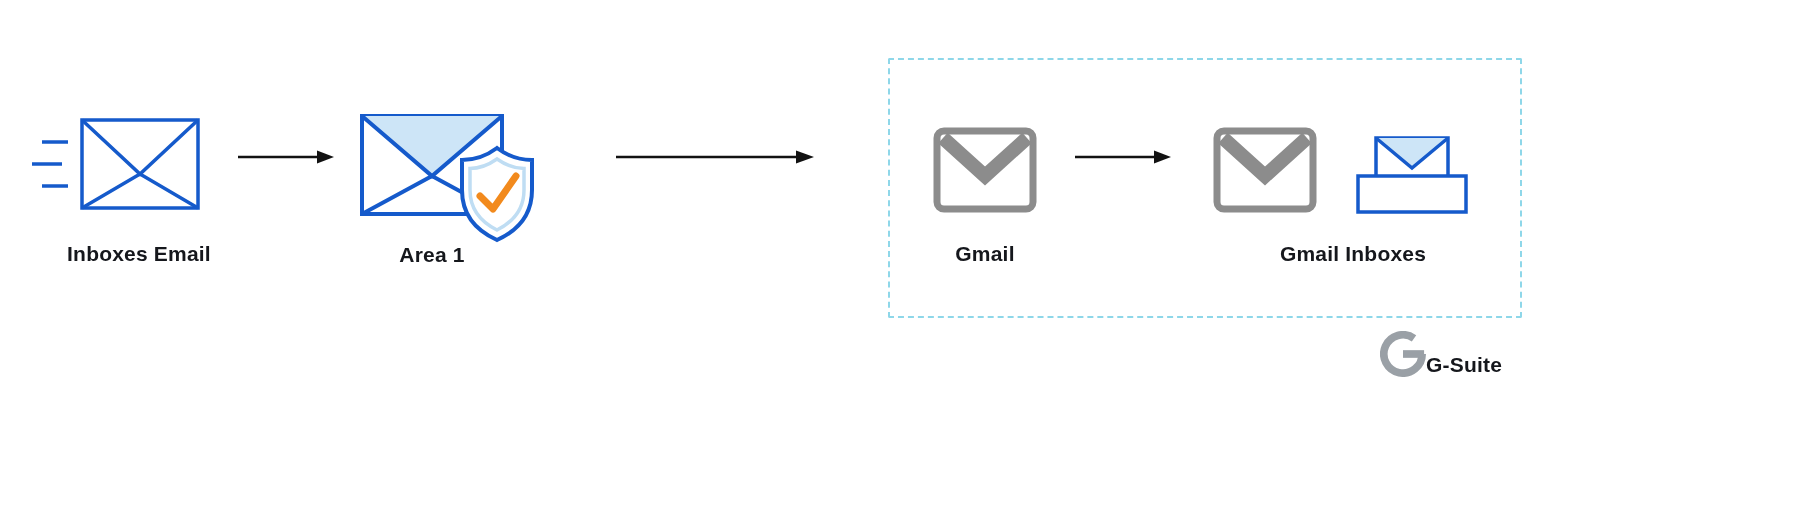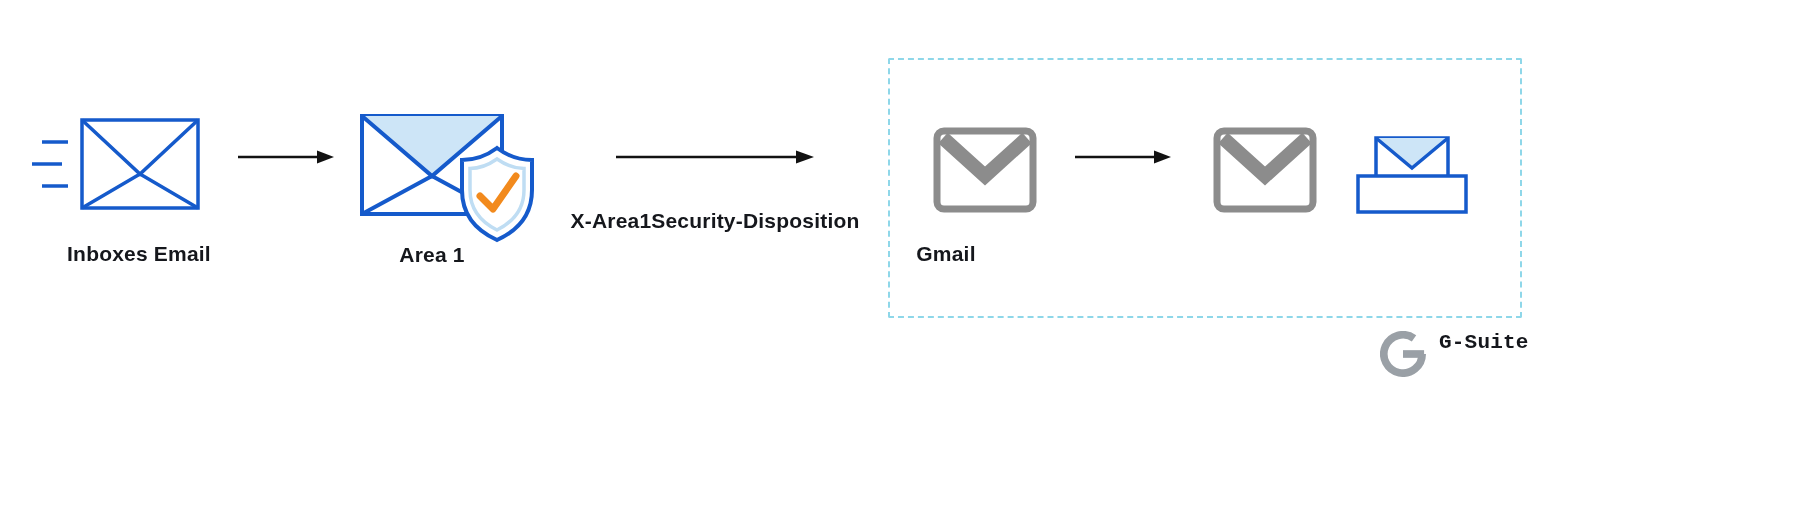--- a/index.html
+++ b/index.html
@@ -26,21 +26,21 @@
   .f-ggray{fill:var(--g-gray);}
   .w35{stroke-width:3.5;}
   .w4{stroke-width:4;}
   .w7{stroke-width:7;}
   .w14{stroke-width:14;}
   .w8{stroke-width:8;}
   .rc{stroke-linecap:round;stroke-linejoin:round;}
   .arrow-line{stroke:var(--arrow-black);stroke-width:2.5;}
   .arrow-head{fill:var(--arrow-black);}
   .boundary{border:2px dashed var(--dashed-cyan);border-radius:2px;}
-  .brand{display:flex;align-items:flex-start;gap:13px;font-family:Liberation Mono, monospace;}
+  .brand{display:flex;align-items:flex-end;gap:0;}
 </style>
 </head>
 <body>
 
 <div class="canvas">
 
   <svg class="abs" style="left:28px;top:116px" width="175" height="96" viewBox="0 0 175 96">
     <g class="st-blue w35">
       <line x1="14" y1="26" x2="40" y2="26"></line>
       <line x1="4" y1="48" x2="34" y2="48"></line>
@@ -72,48 +72,48 @@
 
   <div class="abs label" style="left:332px;top:241px;width:200px;line-height:28px">
     <div>Area 1</div>
   </div>
 
   <svg class="abs" style="left:616px;top:146px" width="198" height="22" viewBox="0 0 198 22">
     <line x1="0" y1="11" x2="181" y2="11" class="arrow-line"></line>
     <polygon points="180,4.5 198,11 180,17.5" class="arrow-head"></polygon>
   </svg>
 
-  <div class="abs label" style="left:555px;top:209px;width:320px">X-Area1Security-Disposition</div>
 
   <div class="abs boundary" style="left:888px;top:58px;width:630px;height:256px"></div>
 
   <svg class="abs" style="left:933px;top:127px" width="104" height="86" viewBox="0 0 104 86">
     <rect x="4" y="4" width="96" height="78" rx="7" class="st-gray f-white w7"></rect>
     <path d="M10 11 L52 49 L94 11" class="st-gray f-none w14"></path>
   </svg>
 
-  <div class="abs label" style="left:866px;top:242px;width:160px">Gmail</div>
+  <div class="abs label" style="left:905px;top:242px;width:160px">Gmail</div>
 
   <svg class="abs" style="left:1075px;top:146px" width="96" height="22" viewBox="0 0 96 22">
     <line x1="0" y1="11" x2="80" y2="11" class="arrow-line"></line>
     <polygon points="79,4.5 96,11 79,17.5" class="arrow-head"></polygon>
   </svg>
 
   <svg class="abs" style="left:1213px;top:127px" width="104" height="86" viewBox="0 0 104 86">
     <rect x="4" y="4" width="96" height="78" rx="7" class="st-gray f-white w7"></rect>
     <path d="M10 11 L52 49 L94 11" class="st-gray f-none w14"></path>
   </svg>
 
   <svg class="abs" style="left:1352px;top:134px" width="120" height="82" viewBox="0 0 120 82">
     <rect x="24" y="4" width="72" height="44" class="st-blue f-white w35"></rect>
     <polygon points="24,4 96,4 60,34" class="f-lblue"></polygon>
     <path d="M24 4 L60 34 L96 4" class="st-blue f-none w35"></path>
     <path d="M6 42 H114 V78 H6 Z" class="st-blue f-white w35"></path>
   </svg>
 
+  <div class="abs label" style="left:1243px;top:242px;width:220px">Gmail Inboxes</div>
 
   <div class="abs brand" style="left:1380px;top:331px">
     <svg width="46" height="46" viewBox="0 0 48 48">
       <path d="M44 24 A20 20 0 1 1 35.5 7.6" class="f-none st-ggray w8"></path>
       <rect x="24" y="20" width="22" height="8" class="f-ggray"></rect>
     </svg>
     <span class="label" style="font-size:21px">G-Suite</span>
   </div>
 
 </div>

